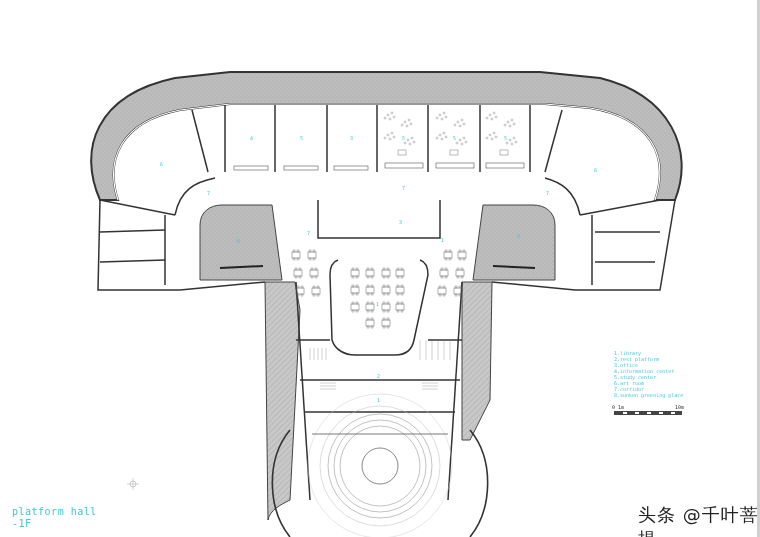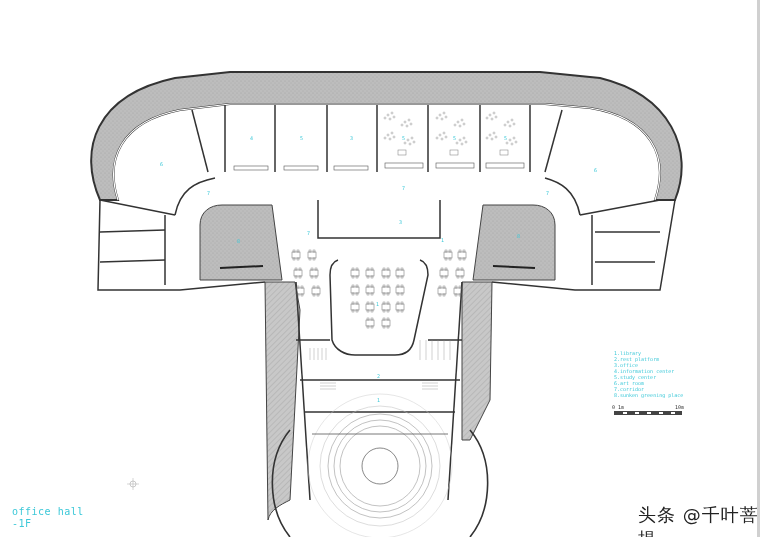--- a/index.html
+++ b/index.html
@@ -229,18 +229,18 @@
 </div>
 
 <div class="scale">
   <span class="lbl0">0</span>
   <span class="lbl1">1m</span>
   <span class="lbl2">10m</span>
   <div class="bar"></div>
 </div>
 
 <div class="title">
-  <div>office hall</div>
+  <div>platform hall</div>
   <div>-1F</div>
 </div>
 
 <div class="watermark">头条 @千叶菩提</div>
 <div class="frame-right"></div>
 
 </body></html>

